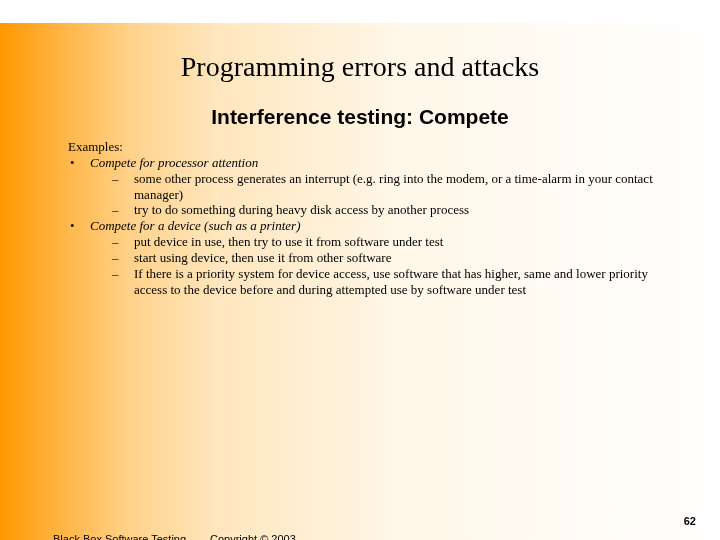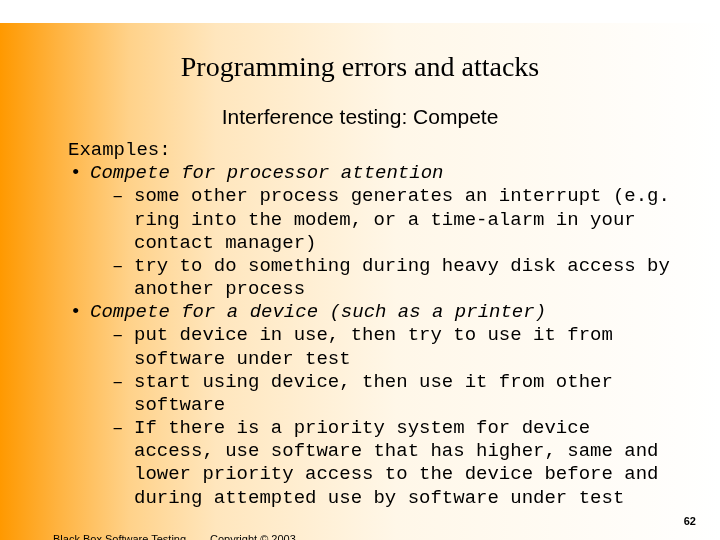--- a/index.html
+++ b/index.html
@@ -26,30 +26,29 @@
     margin-top: 23px;
   }
   .title {
     font-size: 28px;
     text-align: center;
     padding-top: 28px;
     font-family: "Times New Roman", Times, serif;
   }
   .subtitle {
     font-family: Arial, Helvetica, sans-serif;
-    font-weight: normal;
+    font-weight: bold;
     font-size: 21px;
     text-align: center;
     margin-top: 22px;
   }
   .body {
     margin: 10px 50px 0 68px;
-    font-size: 19px;
+    font-size: 13px;
     line-height: 1.22;
-    font-family: Liberation Mono, monospace;
   }
   .examples-label {
     margin-bottom: 0;
   }
   ul.top {
     list-style: none;
     margin: 0;
     padding: 0;
   }
   ul.top > li {

